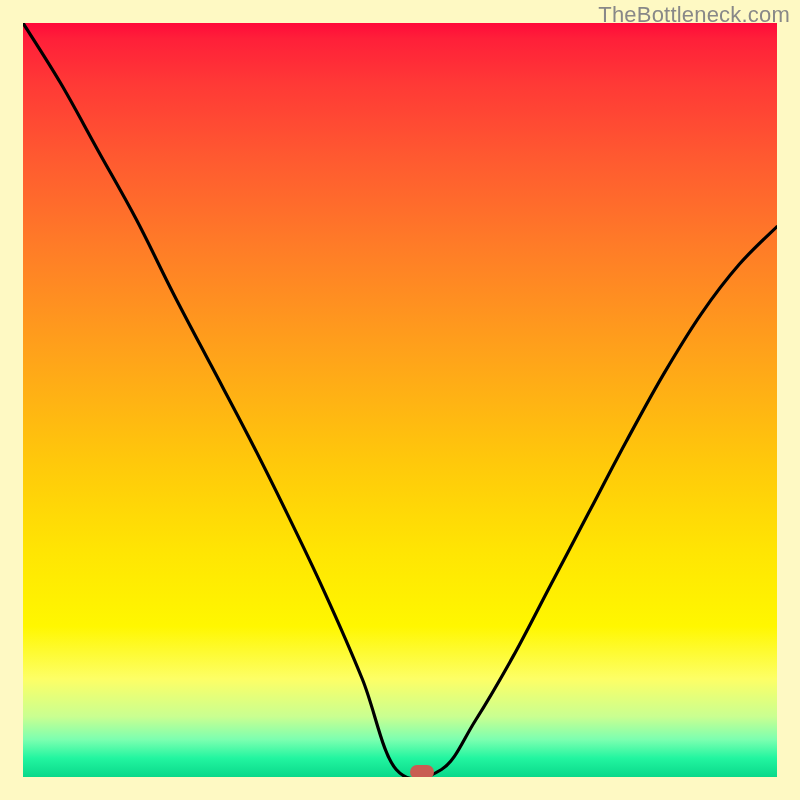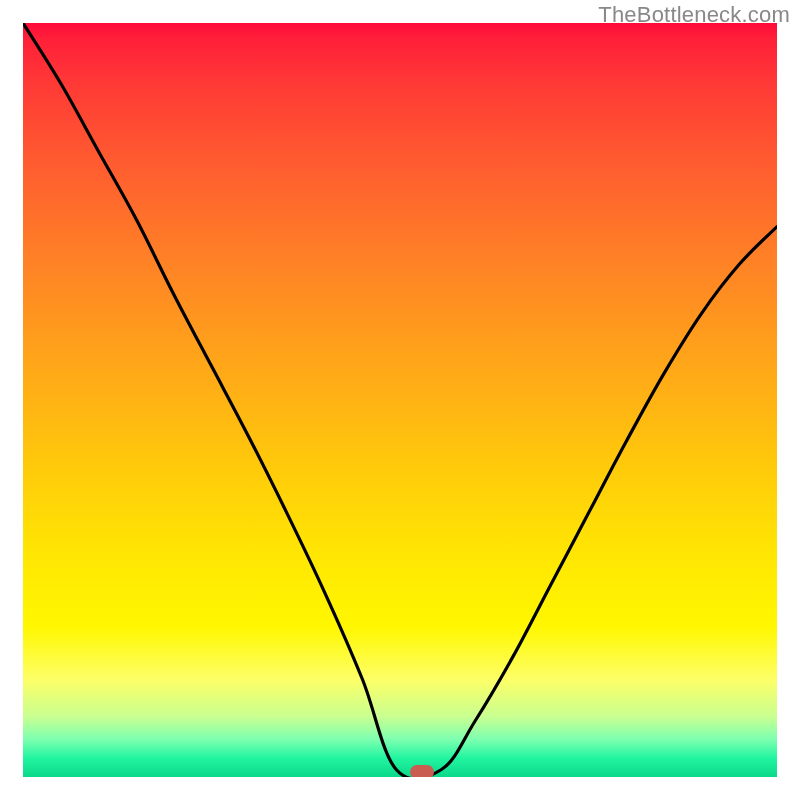--- a/index.html
+++ b/index.html
@@ -10,21 +10,21 @@
     background: #000;
     overflow: hidden;
     font-family: Arial, Helvetica, sans-serif;
   }
   .frame {
     position: absolute;
     top: 0;
     left: 0;
     width: 800px;
     height: 800px;
-    background: #ffffff;
+    background: #fef9c3;
   }
   .watermark {
     position: absolute;
     top: 2px;
     right: 10px;
     color: #888;
     font-size: 22px;
     font-weight: 500;
     letter-spacing: 0.2px;
     z-index: 10;

